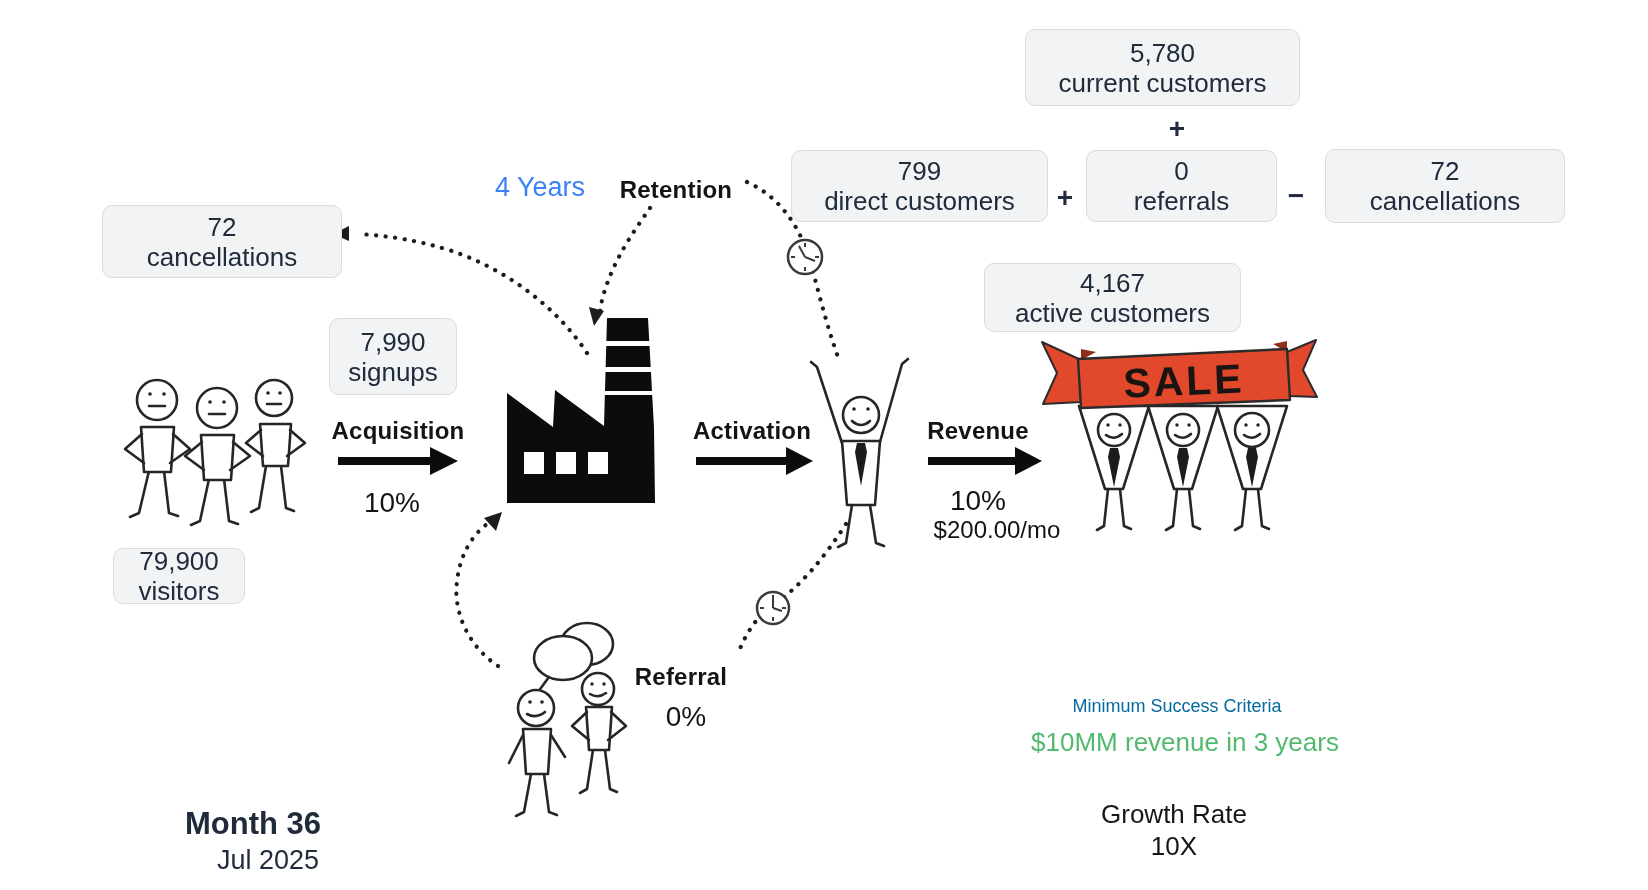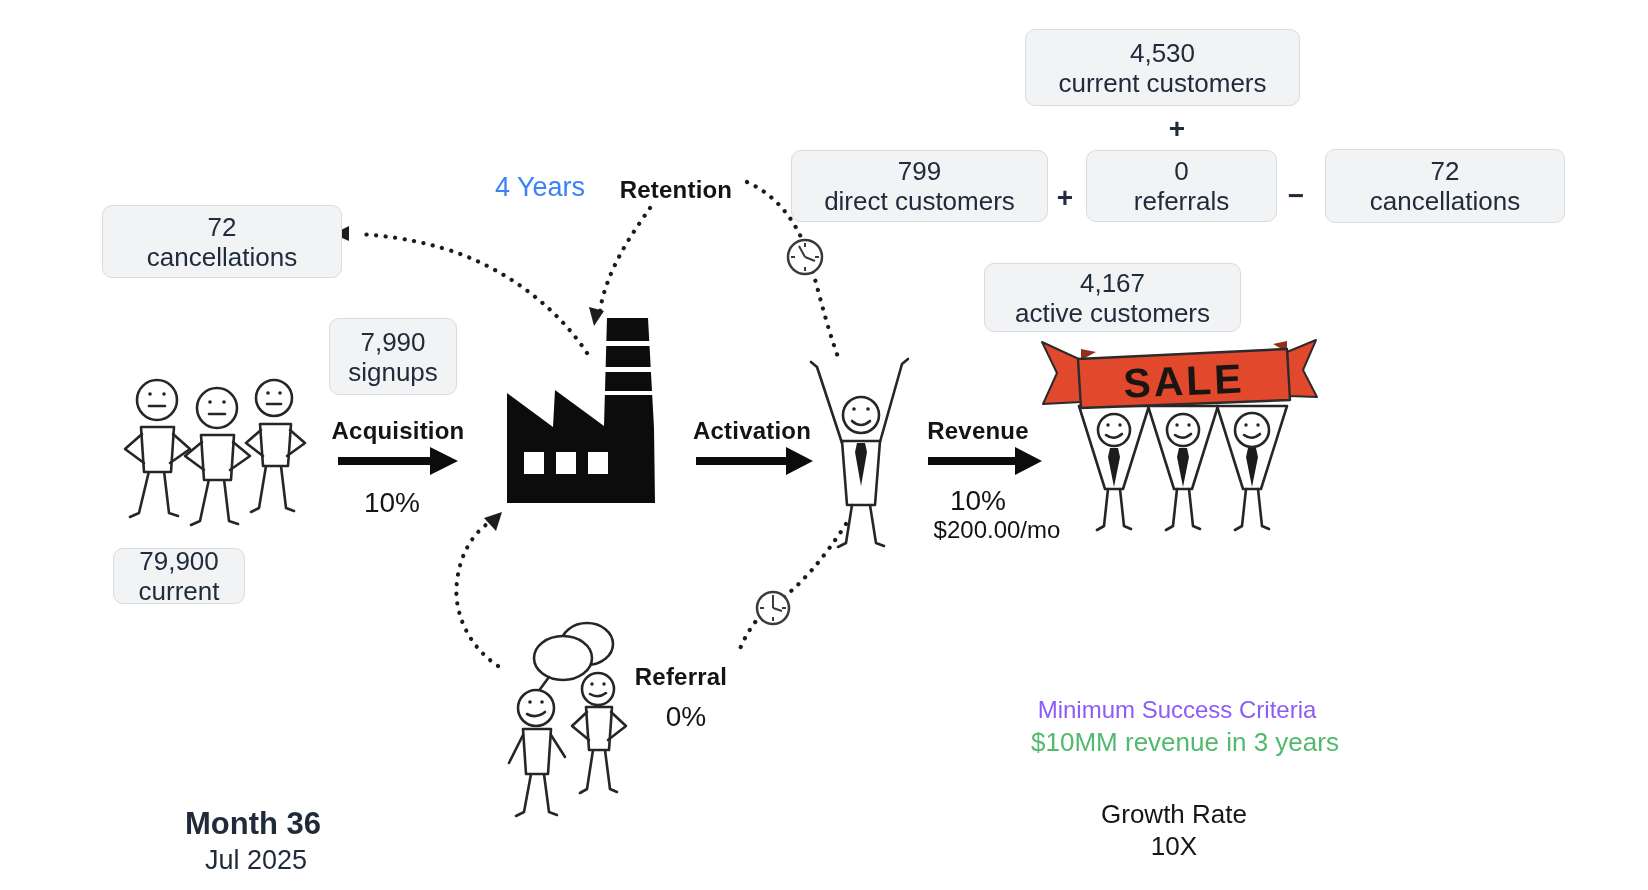--- a/index.html
+++ b/index.html
@@ -15,25 +15,25 @@
   }
   .box-line{font-size:26px;line-height:30px;color:#202b3b;white-space:nowrap;}
   .op{
     position:absolute;transform:translate(-50%,-50%);font-size:28px;font-weight:600;color:#202b3b;
   }
   .lbl{position:absolute;transform:translateX(-50%);white-space:nowrap;}
   .stage-label{font-weight:bold;font-size:24px;color:#141414;letter-spacing:.2px;}
   .plain{font-size:27px;color:#3b82f6;}
   .rate{font-size:28px;color:#141414;}
   .price{font-size:24px;color:#141414;}
-  .msc-title{font-size:24px;color:#8b5cf6;}
+  .msc-title{font-size:18px;color:#0369a1;}
   .msc-value{font-size:26px;color:#52b96e;}
   .growth{font-size:26px;color:#14161a;}
   .month{font-size:31px;font-weight:bold;color:#1f2a3a;}
-  .date{font-size:27px;color:#1f2a3a;}
+  .date{font-size:27px;color:#1f2a3a;margin-left:12px;}
 </style>
 </head>
 <body>
 
 <div id="stage">
 
   <svg id="diagram-svg" width="1648" height="890" viewBox="0 0 1648 890">
 
     <g fill="none" stroke="#1c1c1c" stroke-width="4.2" stroke-dasharray="0.1 9.5" stroke-linecap="round">
       <path d="M747,182 C778,196 797,223 807,252 C817,283 824,318 838,357"></path>
@@ -207,21 +207,21 @@
       <polygon points="1081,360 1042,342 1057,373 1043,404 1081,402" fill="#e2492c" stroke="#2b2b2b" stroke-width="2"></polygon>
       <polygon points="1287,352 1316,340 1303,370 1317,397 1289,396" fill="#e2492c" stroke="#2b2b2b" stroke-width="2"></polygon>
       <polygon points="1081,360 1081,349 1096,352" fill="#8f2f1c" stroke="none"></polygon>
       <polygon points="1287,352 1287,341 1273,344" fill="#8f2f1c" stroke="none"></polygon>
       <polygon points="1078,359 1287,349 1290,400 1081,408" fill="#e2492c" stroke="#2b2b2b" stroke-width="2.4"></polygon>
       <text x="1184" y="395" text-anchor="middle" transform="rotate(-2.5 1184 382)" font-family="Liberation Sans, sans-serif" font-size="41" font-weight="bold" letter-spacing="3" fill="#1a1512">SALE</text>
     </g>
   </svg>
 
   <div class="box" style="left:1025px;top:29px;width:275px;height:77px">
-    <div class="box-line">4,530</div>
+    <div class="box-line">5,780</div>
     <div class="box-line">current customers</div>
   </div>
   <div class="box" style="left:791px;top:150px;width:257px;height:72px">
     <div class="box-line">799</div>
     <div class="box-line">direct customers</div>
   </div>
   <div class="box" style="left:1086px;top:150px;width:191px;height:72px">
     <div class="box-line">0</div>
     <div class="box-line">referrals</div>
   </div>
@@ -232,21 +232,21 @@
   <div class="box" style="left:102px;top:205px;width:240px;height:73px">
     <div class="box-line">72</div>
     <div class="box-line">cancellations</div>
   </div>
   <div class="box" style="left:329px;top:318px;width:128px;height:77px">
     <div class="box-line">7,990</div>
     <div class="box-line">signups</div>
   </div>
   <div class="box" style="left:113px;top:548px;width:132px;height:56px">
     <div class="box-line">79,900</div>
-    <div class="box-line">current</div>
+    <div class="box-line">visitors</div>
   </div>
   <div class="box" style="left:984px;top:263px;width:257px;height:69px">
     <div class="box-line">4,167</div>
     <div class="box-line">active customers</div>
   </div>
 
   <div class="op" style="left:1177px;top:129px">+</div>
   <div class="op" style="left:1065px;top:198px">+</div>
   <div class="op" style="left:1296px;top:196px">−</div>
 

